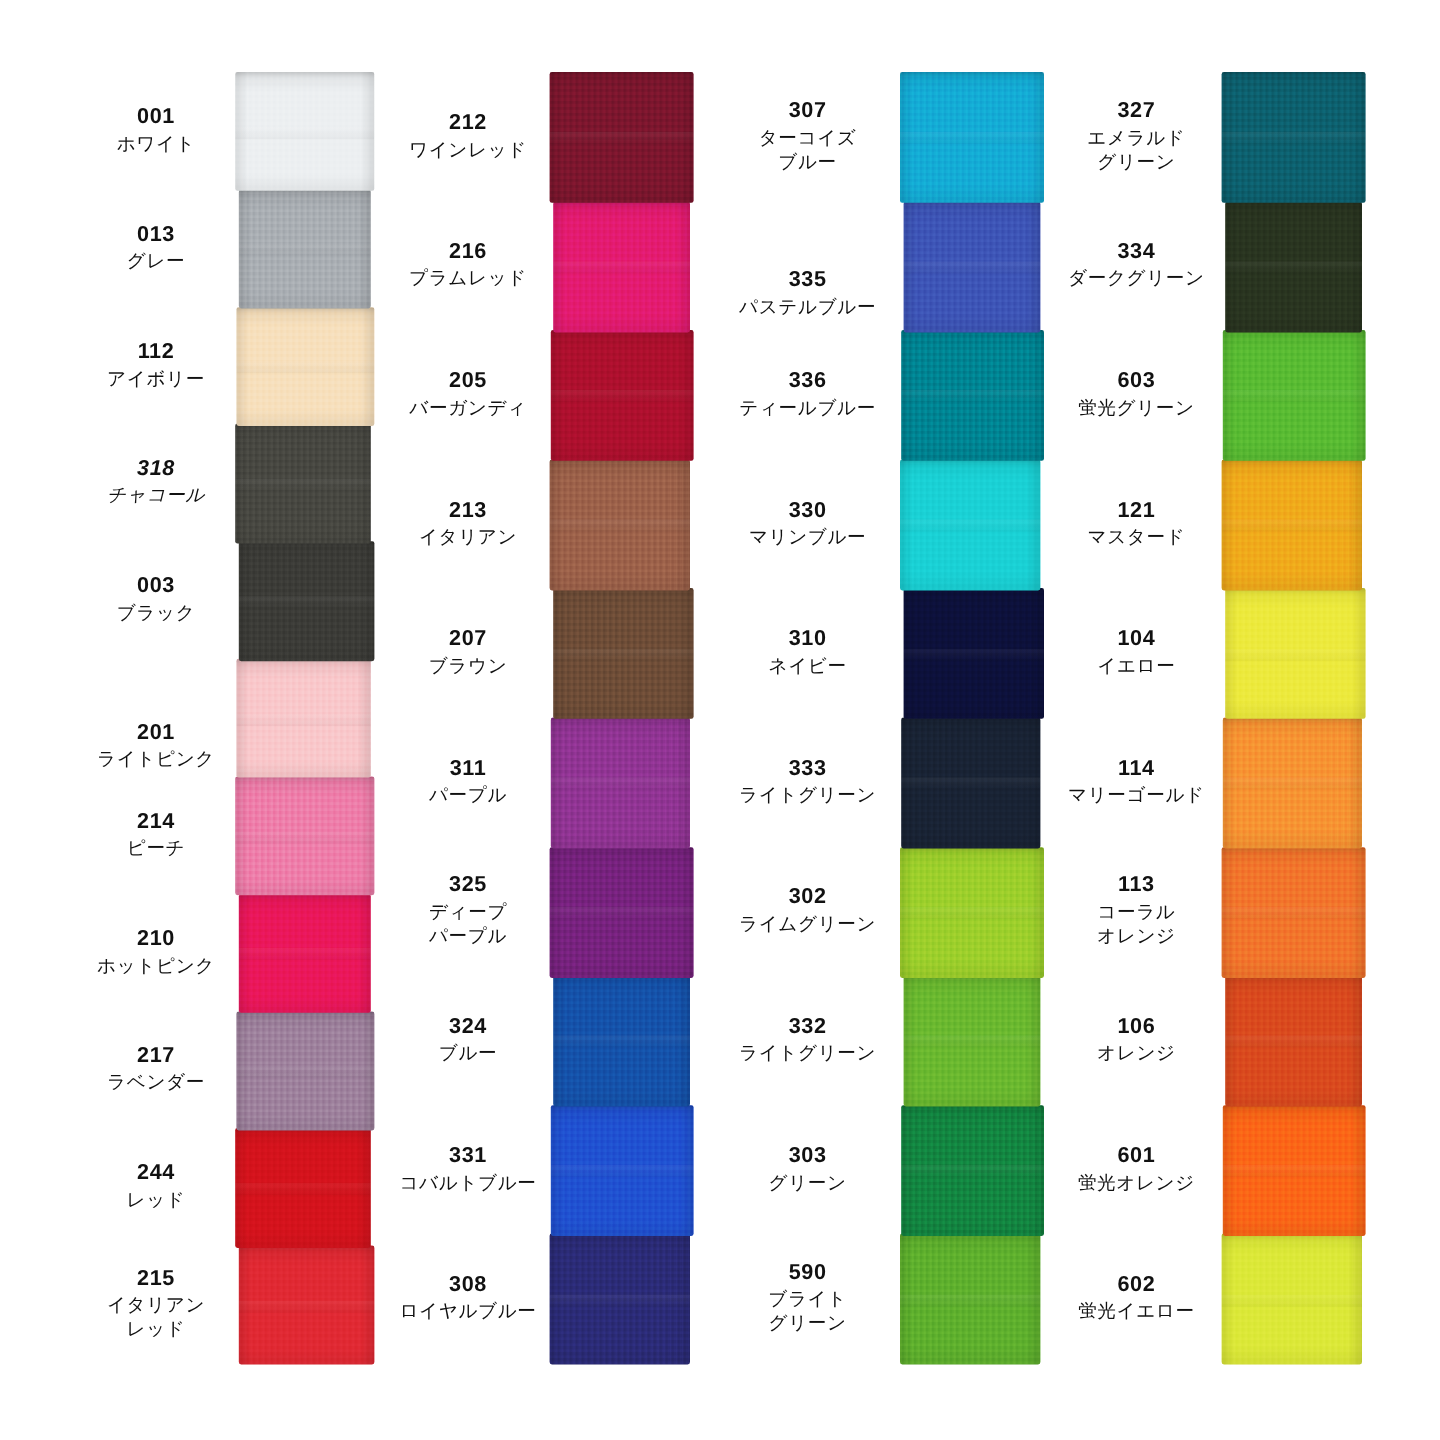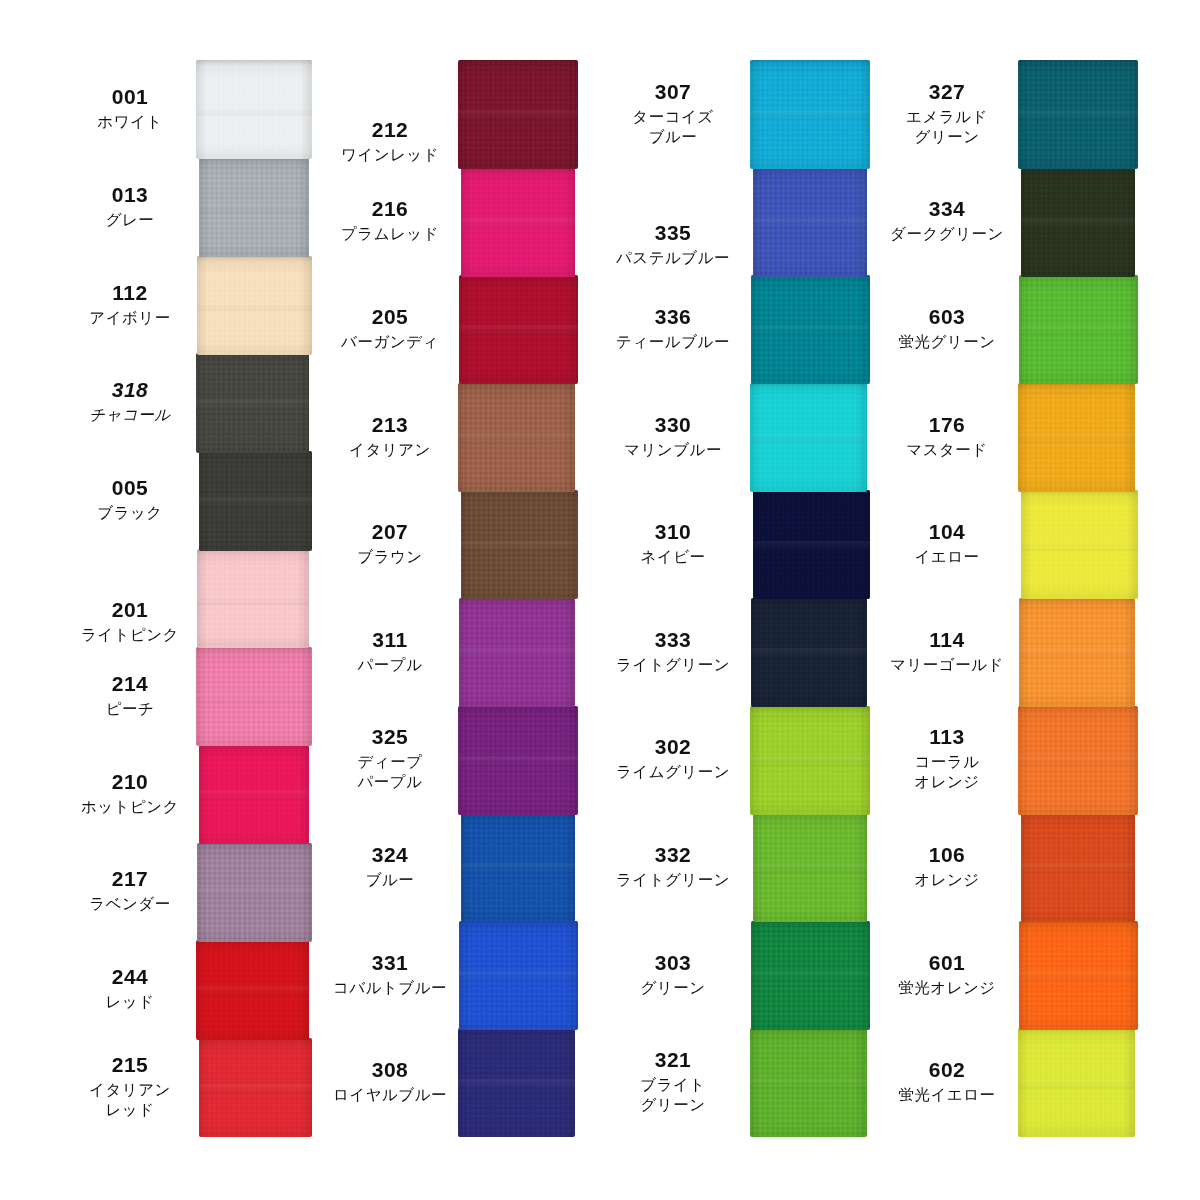--- a/index.html
+++ b/index.html
@@ -39,21 +39,21 @@
   .swatch-label {
     position: absolute;
     width: 100%;
     text-align: center;
     line-height: 1.0;
     color: #1a1a1a;
     transform: translateY(-50%);
   }
   .swatch-code {
     display: block;
-    font-size: 21px;
+    font-size: 18px;
     font-weight: bold;
     letter-spacing: 0.5px;
     margin-bottom: 5px;
     color: #111111;
   }
   .swatch-jp {
     display: block;
     font-size: 15.5px;
     font-weight: normal;
     letter-spacing: 0.5px;
@@ -133,21 +133,21 @@
         </div>
         <div class="swatch-label" style="top: 304.545px;">
           <span class="swatch-code">112</span>
           <span class="swatch-jp">アイボリー</span>
         </div>
         <div class="swatch-label" style="top: 402.364px; font-style: italic;">
           <span class="swatch-code">318</span>
           <span class="swatch-jp">チャコール</span>
         </div>
         <div class="swatch-label" style="top: 500.182px;">
-          <span class="swatch-code">005</span>
+          <span class="swatch-code">003</span>
           <span class="swatch-jp">ブラック</span>
         </div>
         <div class="swatch-label" style="top: 598px; margin-top: 24px;">
           <span class="swatch-code">201</span>
           <span class="swatch-jp">ライトピンク</span>
         </div>
         <div class="swatch-label" style="top: 695.818px;">
           <span class="swatch-code">214</span>
           <span class="swatch-jp">ピーチ</span>
         </div>
@@ -200,21 +200,21 @@
         <div class="towel-swatch" title="204 レッド" style="left: 0px; width: 113px; top: 940.364px; height: 99.3182px; background: rgb(211, 18, 27); z-index: 91;">
           <span class="crease"></span>
         </div>
         <div class="towel-swatch" title="215 イタリアンレッド" style="left: 3px; width: 113px; top: 1038.18px; height: 99.3182px; background: rgb(224, 40, 50); z-index: 90;">
           <span class="crease"></span>
         </div>
       </div>
     </div>
     <div class="column-group" style="left: 0px;">
       <div class="label-stack" style="left: 332px; width: 116px;">
-        <div class="swatch-label" style="top: 113.8px; margin-top: 28px;">
+        <div class="swatch-label" style="top: 113.8px;">
           <span class="swatch-code">212</span>
           <span class="swatch-jp">ワインレッド</span>
         </div>
         <div class="swatch-label" style="top: 221.4px;">
           <span class="swatch-code">216</span>
           <span class="swatch-jp">プラムレッド</span>
         </div>
         <div class="swatch-label" style="top: 329px;">
           <span class="swatch-code">205</span>
           <span class="swatch-jp">バーガンディ</span>
@@ -315,21 +315,21 @@
         </div>
         <div class="swatch-label" style="top: 867px;">
           <span class="swatch-code">332</span>
           <span class="swatch-jp">ライトグリーン</span>
         </div>
         <div class="swatch-label" style="top: 974.6px;">
           <span class="swatch-code">303</span>
           <span class="swatch-jp">グリーン</span>
         </div>
         <div class="swatch-label" style="top: 1082.2px;">
-          <span class="swatch-code">321</span>
+          <span class="swatch-code">590</span>
           <span class="swatch-jp">ブライト
 グリーン</span>
         </div>
       </div>
       <div class="towel-strip" style="left: 750px; width: 120px;">
         <div class="towel-swatch" title="307 ターコイズブルー" style="left: 0px; width: 120px; top: 60px; height: 109.1px; background: rgb(19, 169, 212); z-index: 100;">
           <span class="crease"></span>
         </div>
         <div class="towel-swatch" title="335 パステルブルー" style="left: 3px; width: 114px; top: 167.6px; height: 109.1px; background: rgb(60, 83, 181); z-index: 99;">
           <span class="crease"></span>
@@ -369,21 +369,21 @@
         </div>
         <div class="swatch-label" style="top: 221.4px;">
           <span class="swatch-code">334</span>
           <span class="swatch-jp">ダークグリーン</span>
         </div>
         <div class="swatch-label" style="top: 329px;">
           <span class="swatch-code">603</span>
           <span class="swatch-jp">蛍光グリーン</span>
         </div>
         <div class="swatch-label" style="top: 436.6px;">
-          <span class="swatch-code">176</span>
+          <span class="swatch-code">121</span>
           <span class="swatch-jp">マスタード</span>
         </div>
         <div class="swatch-label" style="top: 544.2px;">
           <span class="swatch-code">104</span>
           <span class="swatch-jp">イエロー</span>
         </div>
         <div class="swatch-label" style="top: 651.8px;">
           <span class="swatch-code">114</span>
           <span class="swatch-jp">マリーゴールド</span>
         </div>

